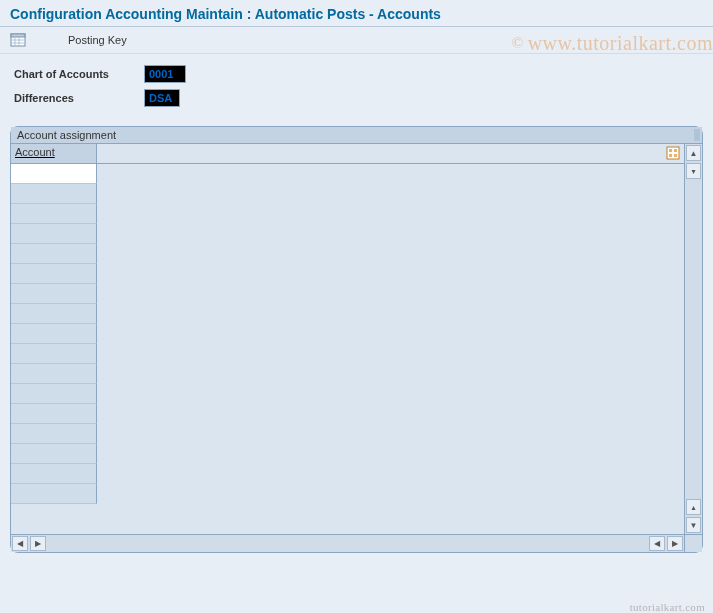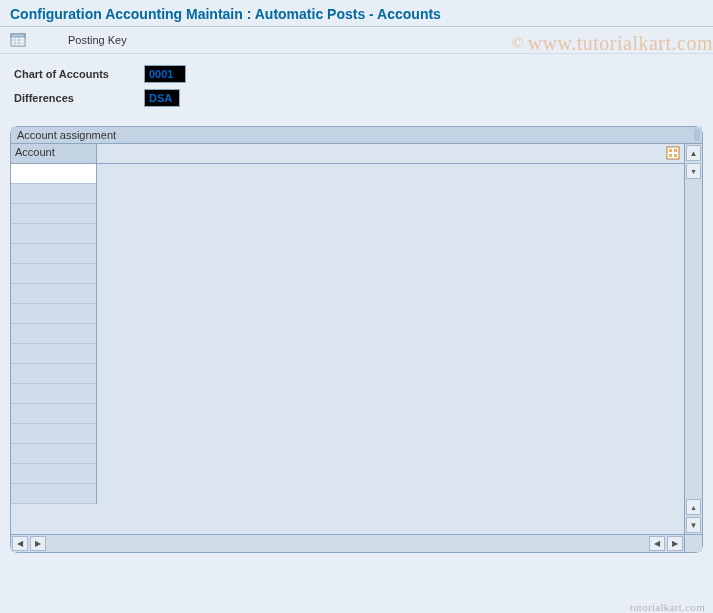--- a/index.html
+++ b/index.html
@@ -99,20 +99,21 @@
     .grid-left {
       flex: 1;
       position: relative;
       overflow: hidden;
     }
     .grid-header-row {
       display: flex;
       height: 20px;
       background: #c3d3e3;
       border-bottom: 1px solid #8aa6c1;
+      text-decoration: underline;
     }
     .grid-header-cell {
       width: 86px;
       padding: 2px 4px;
       border-right: 1px solid #8aa6c1;
       background: #c3d3e3;
       font-size: 11px;
       color: #333;
     }
     .grid-header-spacer {

